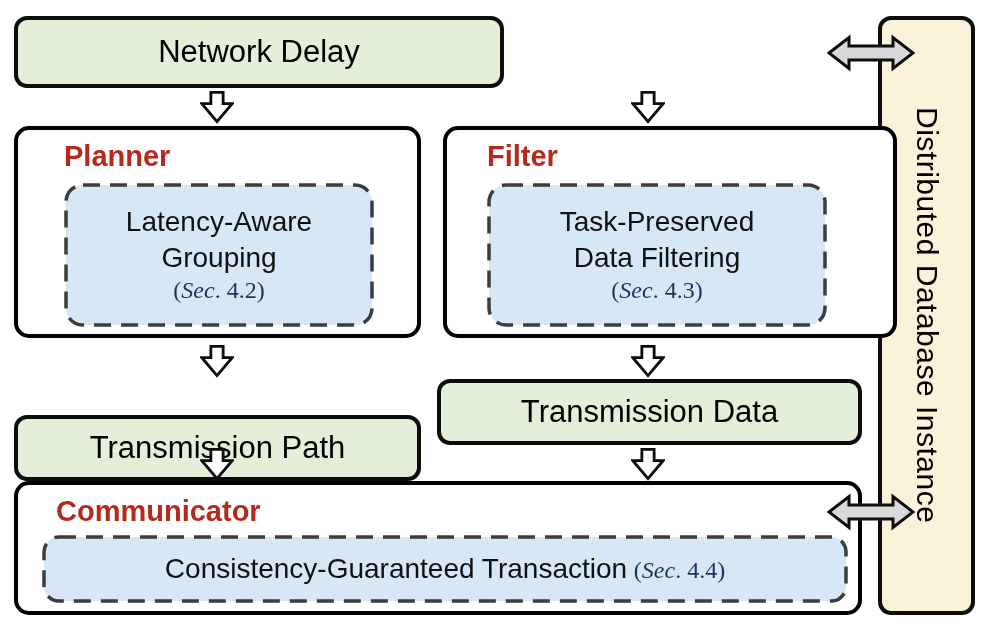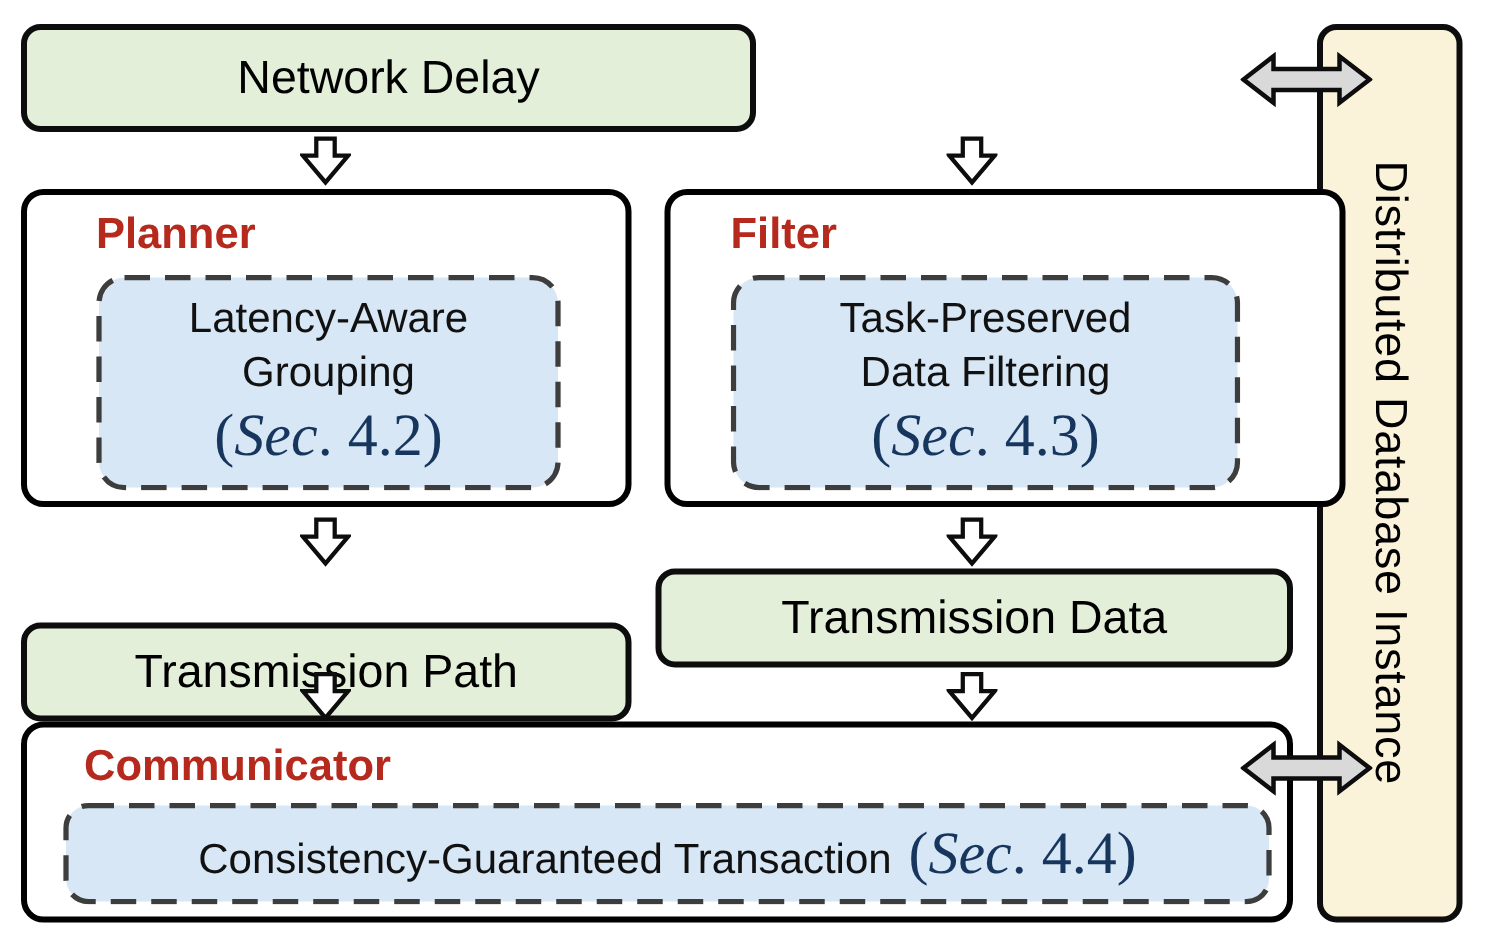--- a/index.html
+++ b/index.html
@@ -24,21 +24,21 @@
   }
   
   .dashed{
     position:absolute;display:flex;flex-direction:column;
     align-items:center;justify-content:center;text-align:center;
   }
   .dashed svg.dash-bg{position:absolute;left:0;top:0;}
   .dash-content{
     position:relative;font-size:28px;line-height:1.27;color:#111;
   }
-  .sec{font-family:"Liberation Serif",serif;color:#17365e;font-size:40px;}
+  .sec{font-family:"Liberation Serif",serif;color:#17365e;font-size:24px;}
   .sec .it{font-style:italic;}
   .sec-inline{margin-left:0.28em;}
   
   .db{
     background:#faf3da;border:4px solid #0d0d0d;border-radius:13px;
     display:flex;align-items:center;justify-content:center;
   }
   .db-label{
     writing-mode:vertical-rl;text-orientation:mixed;white-space:nowrap;
     font-size:30px;letter-spacing:0.5px;color:#000;

